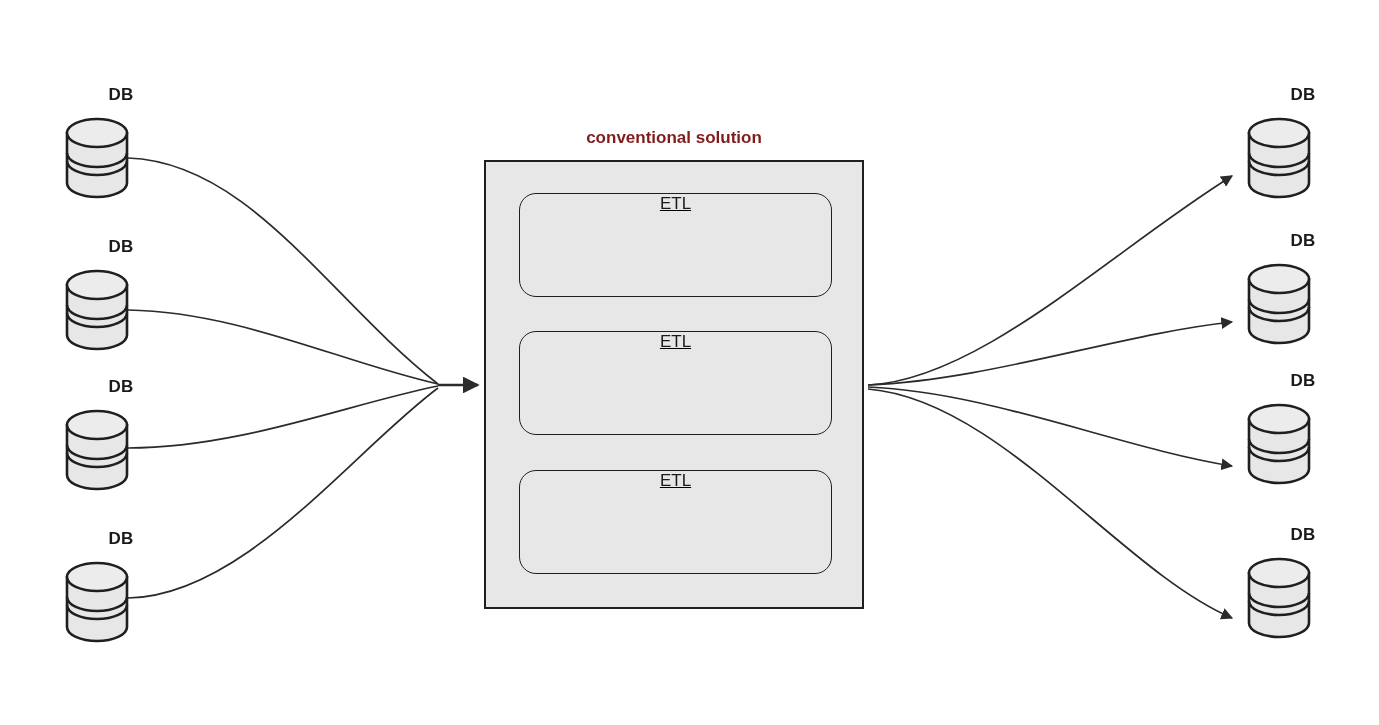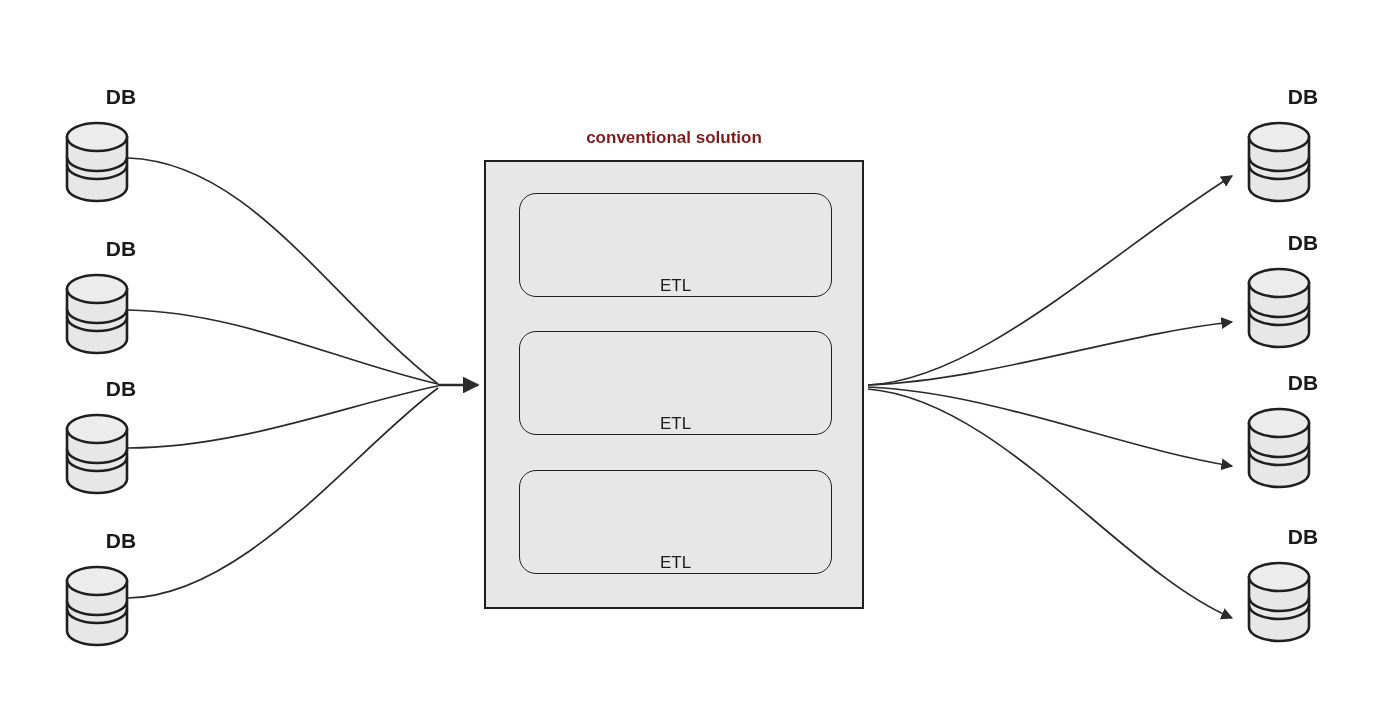--- a/index.html
+++ b/index.html
@@ -25,21 +25,21 @@
     width: 1379px;
     height: 725px;
   }
   
   .db-node {
     position: absolute;
     width: 120px;
   }
   .db-label {
     text-align: center;
-    font-size: 21px;
+    font-size: 17px;
     font-weight: bold;
     color: #1a1a1a;
     letter-spacing: 0.2px;
     line-height: 1;
     margin-left: -2px;
   }
   .db-shape {
     margin-top: 12px;
     margin-left: 2px;
   }
@@ -67,22 +67,23 @@
   .etl-box {
     position: absolute;
     left: 519px;
     width: 313px;
     height: 104px;
     background: #e7e7e7;
     border: 1.6px solid #1f1f1f;
     border-radius: 17px;
     box-sizing: border-box;
     display: flex;
-    align-items: flex-end;
+    align-items: flex-start;
     justify-content: center;
+    text-decoration: underline;
   }
   .etl-label {
     font-size: 17px;
     color: #1a1a1a;
     font-weight: normal;
   }
 </style>
 </head>
 <body>
 

